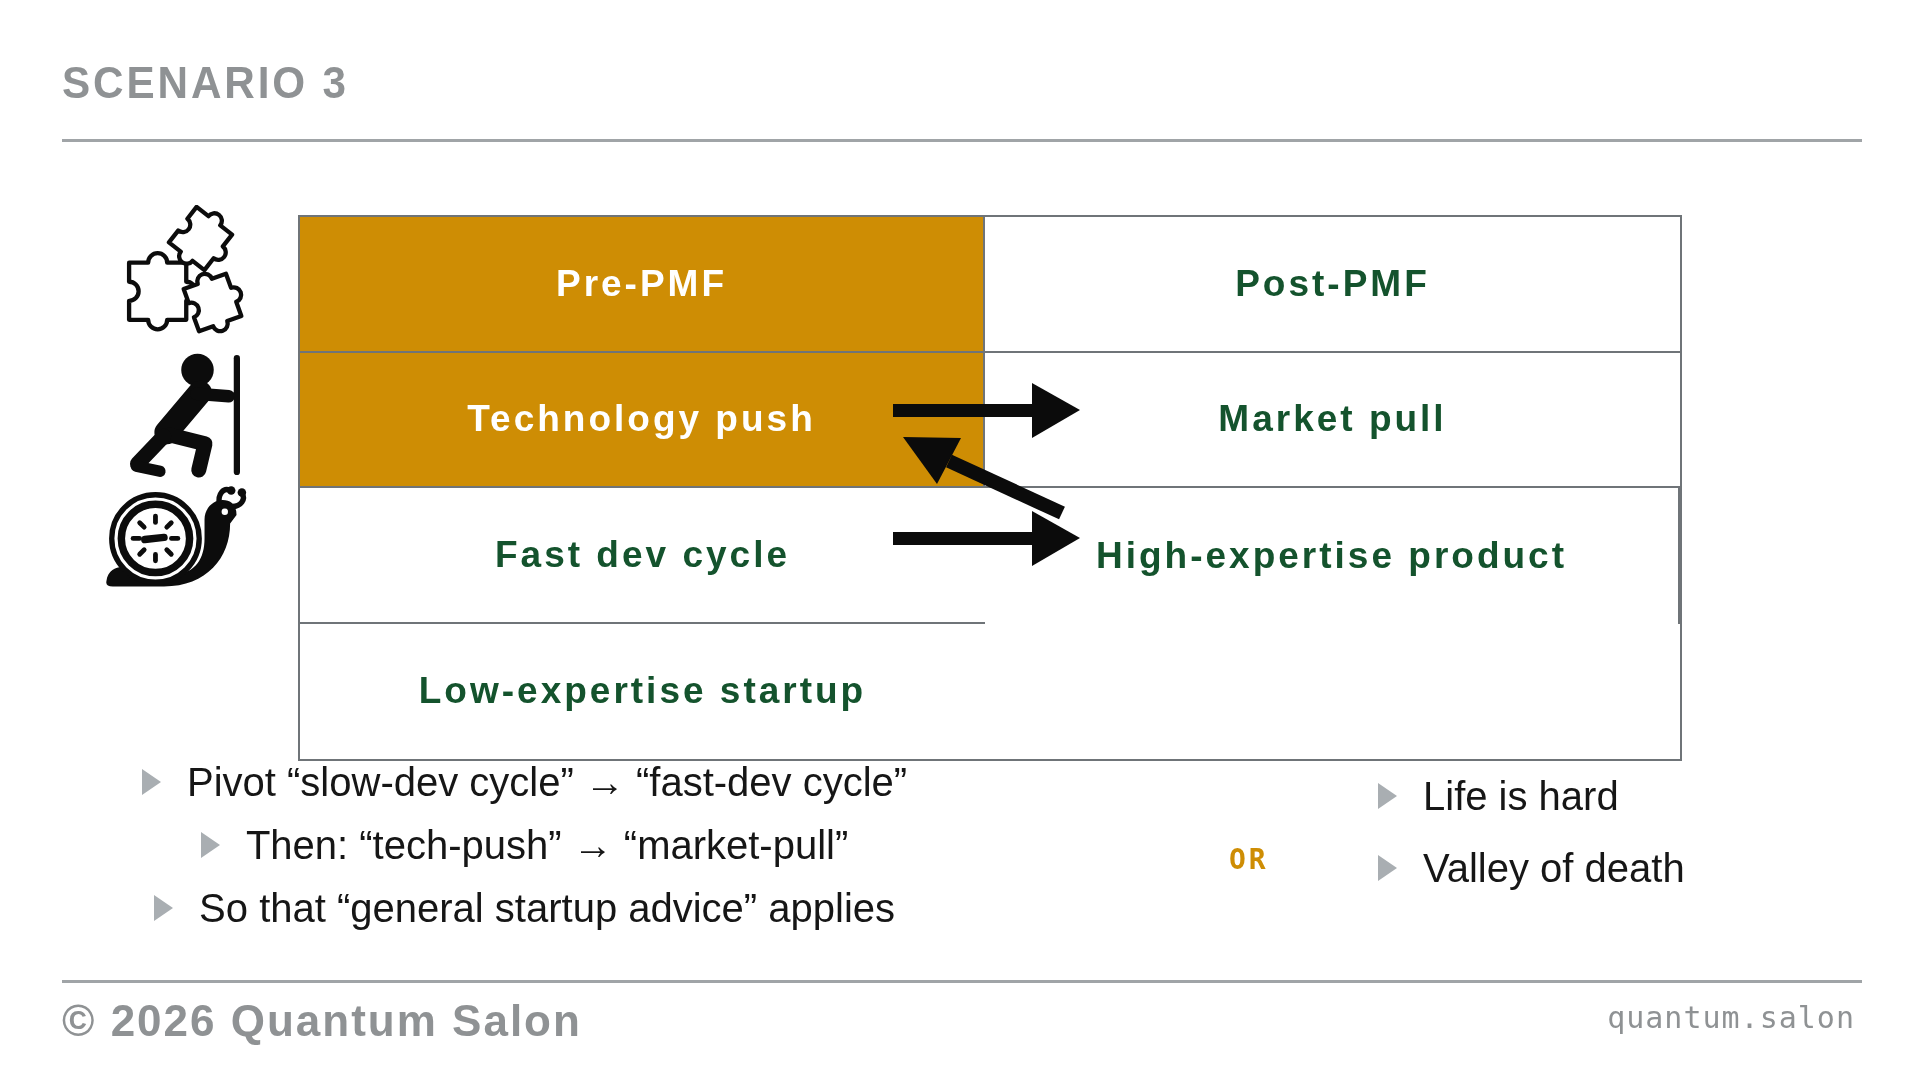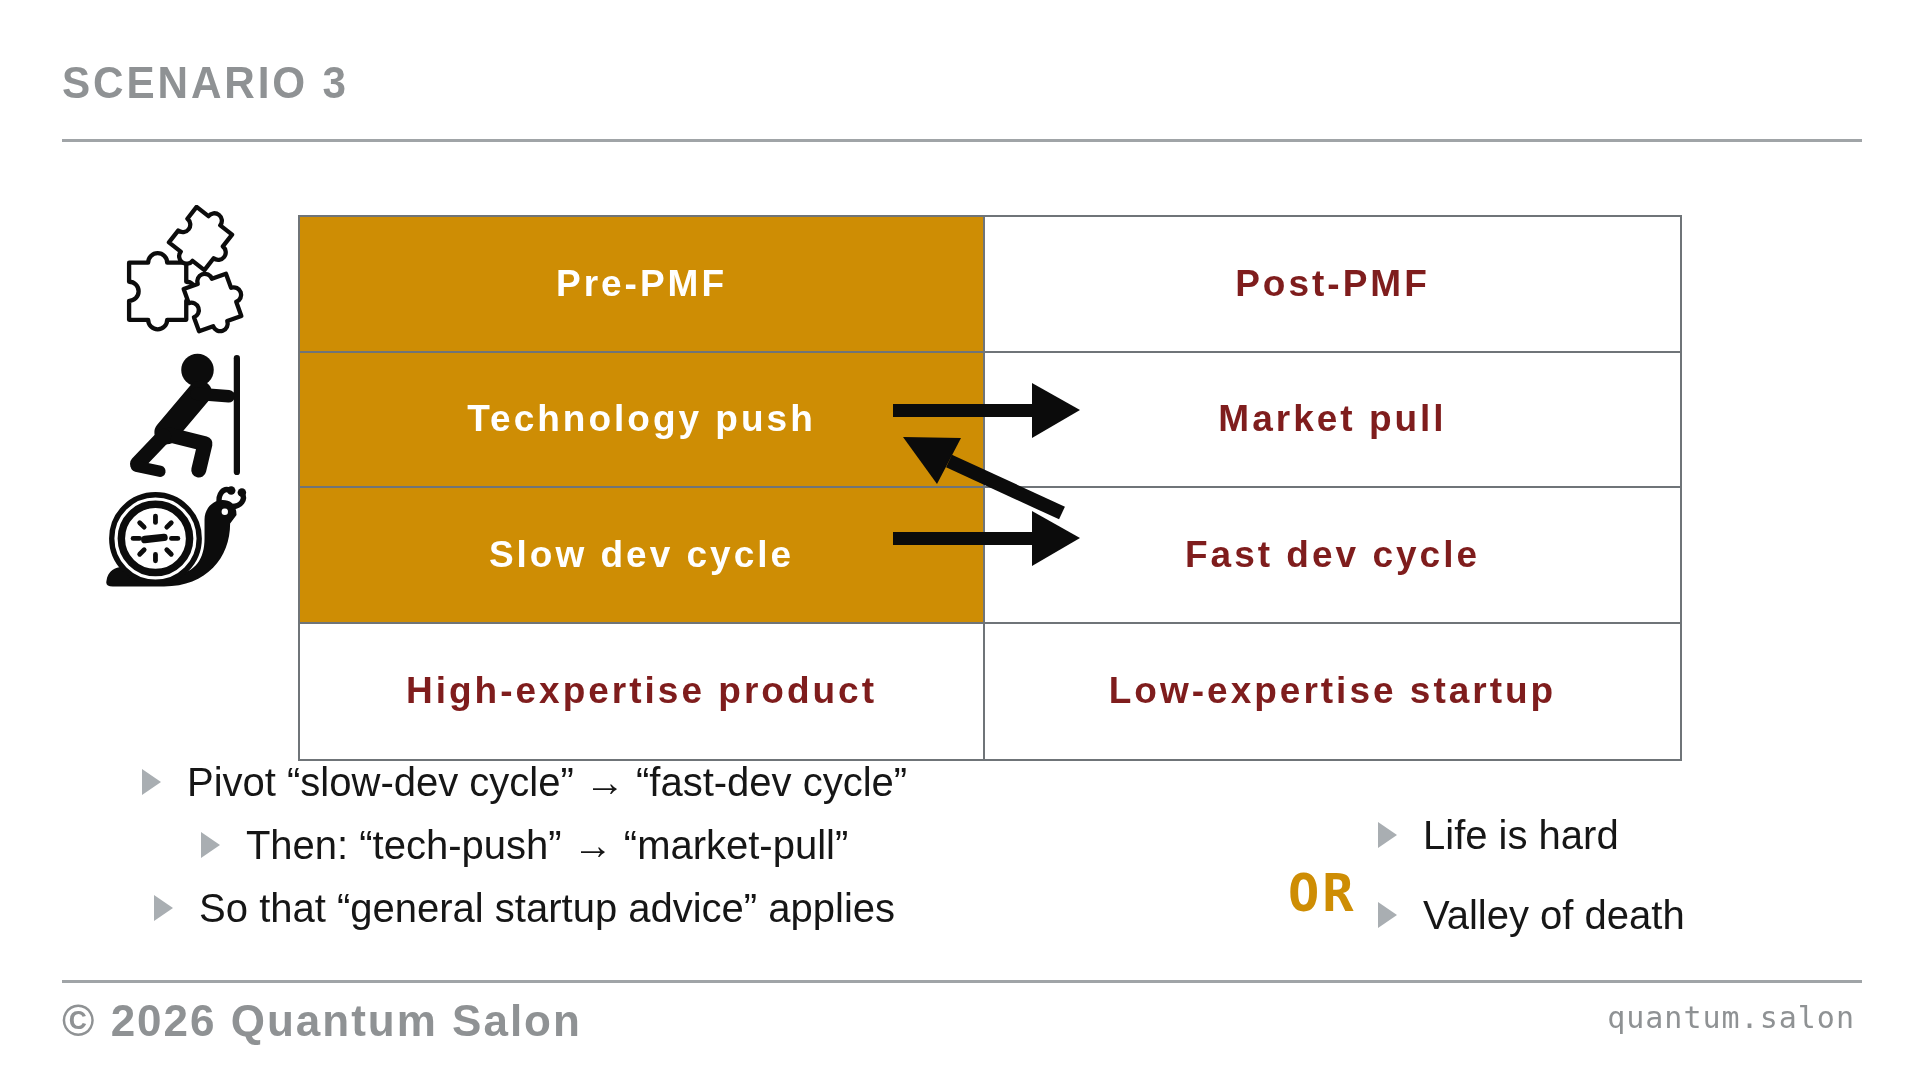--- a/index.html
+++ b/index.html
@@ -27,38 +27,37 @@
     border:2px solid #6F7478; box-sizing:border-box; background:#fff;
   }
   .cell{
     display:flex; align-items:center; justify-content:center;
     font-size:37px; font-weight:bold; letter-spacing:3px;
     border-right:2px solid #6F7478; border-bottom:2px solid #6F7478;
   }
   .cell.col-right{border-right:none;}
   .cell.row-last{border-bottom:none;}
   .cell.fill-orange{background:#CE8D04; color:#ffffff;}
-  .cell.text-orange{color:#7f1d1d; background:#ffffff;}
+  .cell.text-orange{color:#14532d; background:#ffffff;}
   
   .arrows{position:absolute; left:0; top:0; pointer-events:none;}
   
   .bullets{position:absolute; display:flex; flex-direction:column;}
   .bullets-left{left:142px; top:758px; gap:15px;align-items:center;}
-  .bullets-right{left:1378px; top:811px; gap:32px;}
+  .bullets-right{left:1378px; top:772px; gap:24px;}
   .bullet-row{display:flex; align-items:center; gap:26px;}
   .tri{
     width:0; height:0; flex:0 0 auto;
     border-left:19px solid #A9AEB2; border-top:13px solid transparent; border-bottom:13px solid transparent;
   }
   .bullet-text{font-size:40px; color:#161616; line-height:48px; white-space:nowrap;}
   .or-label{
-    position:absolute; left:1288px; top:836px; font-size:52px; font-weight:bold;
+    position:absolute; left:1229px; top:836px; font-size:28px; font-weight:bold;
     letter-spacing:3px; color:#CE8D04; line-height:48px;
     font-family:"DejaVu Sans Mono","Liberation Mono",monospace;
-    margin-top:33px;
   }
   
   .footer-copyright{
     position:absolute; left:62px; top:996px; font-size:44px; font-weight:600;
     letter-spacing:2px; color:#8F9294;
   }
   .footer-site{
     position:absolute; right:65px; top:1000px; font-size:30px; color:#8F9294;
     letter-spacing:1px; font-family:"DejaVu Sans Mono","Liberation Mono",monospace;
   }
@@ -119,21 +118,20 @@
       <line x1="37.2" y1="37.2" x2="41.4" y2="41.4"></line>
     </g>
     <path d="M42,53 L60,51" stroke="#0c0c0c" stroke-width="7" stroke-linecap="round" fill="none"></path>
   </svg>
 
   <div class="matrix">
     <div class="cell fill-orange">Pre-PMF</div>
     <div class="cell col-right text-orange">Post-PMF</div>
     <div class="cell fill-orange">Technology push</div>
     <div class="cell col-right text-orange">Market pull</div>
-    <div class="cell fill-orange">Slow dev cycle</div>
     <div class="cell col-right text-orange">Fast dev cycle</div>
     <div class="cell row-last text-orange">High-expertise product</div>
     <div class="cell col-right row-last text-orange">Low-expertise startup</div>
   </div>
 
   <svg class="arrows" width="1920" height="1080" viewBox="0 0 1920 1080">
     <g fill="#0b0b0b">
       <rect x="893" y="404" width="142" height="13"></rect>
       <polygon points="1032,383 1080,410 1032,438"></polygon>
     </g>

